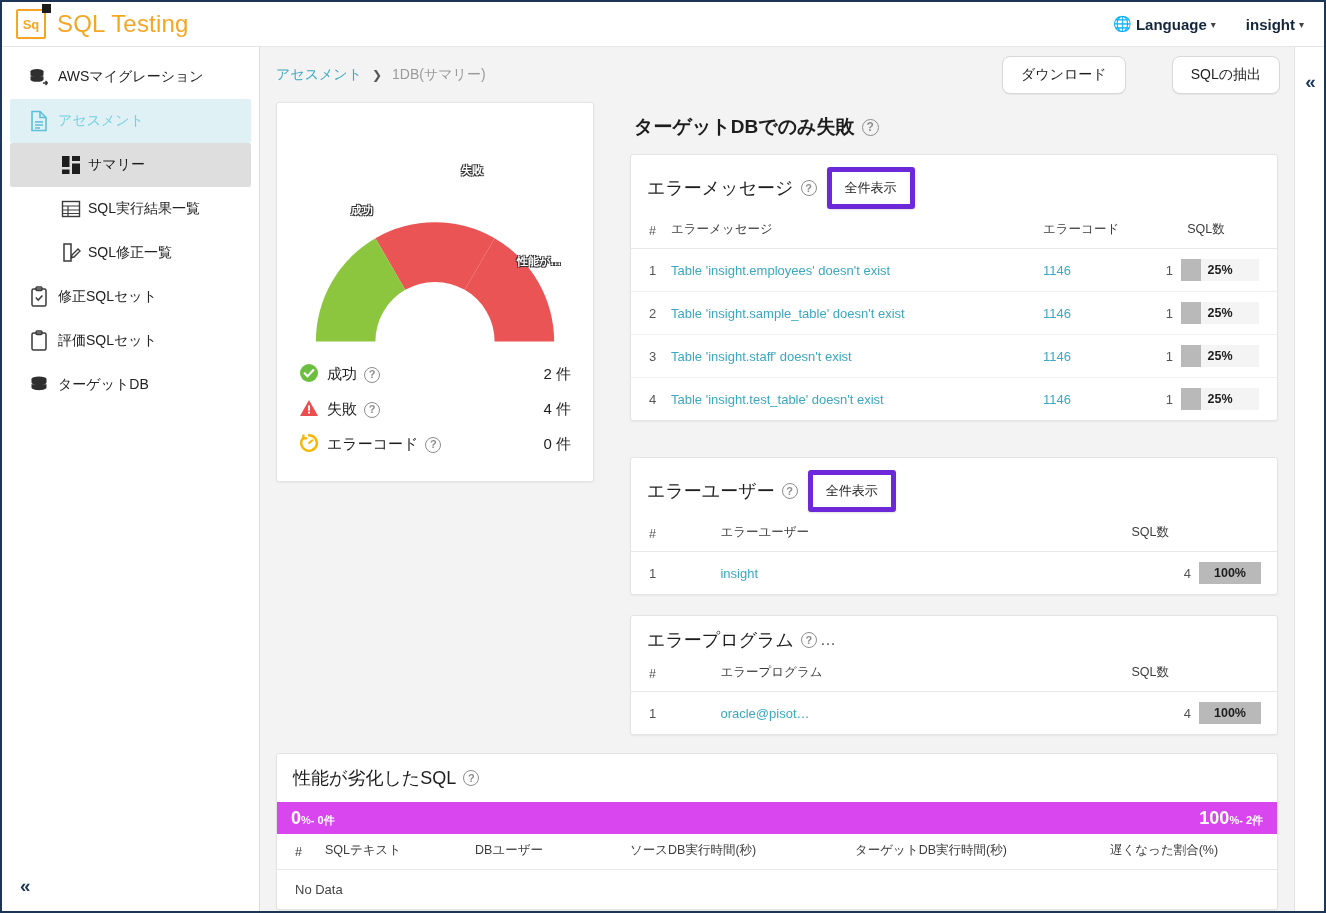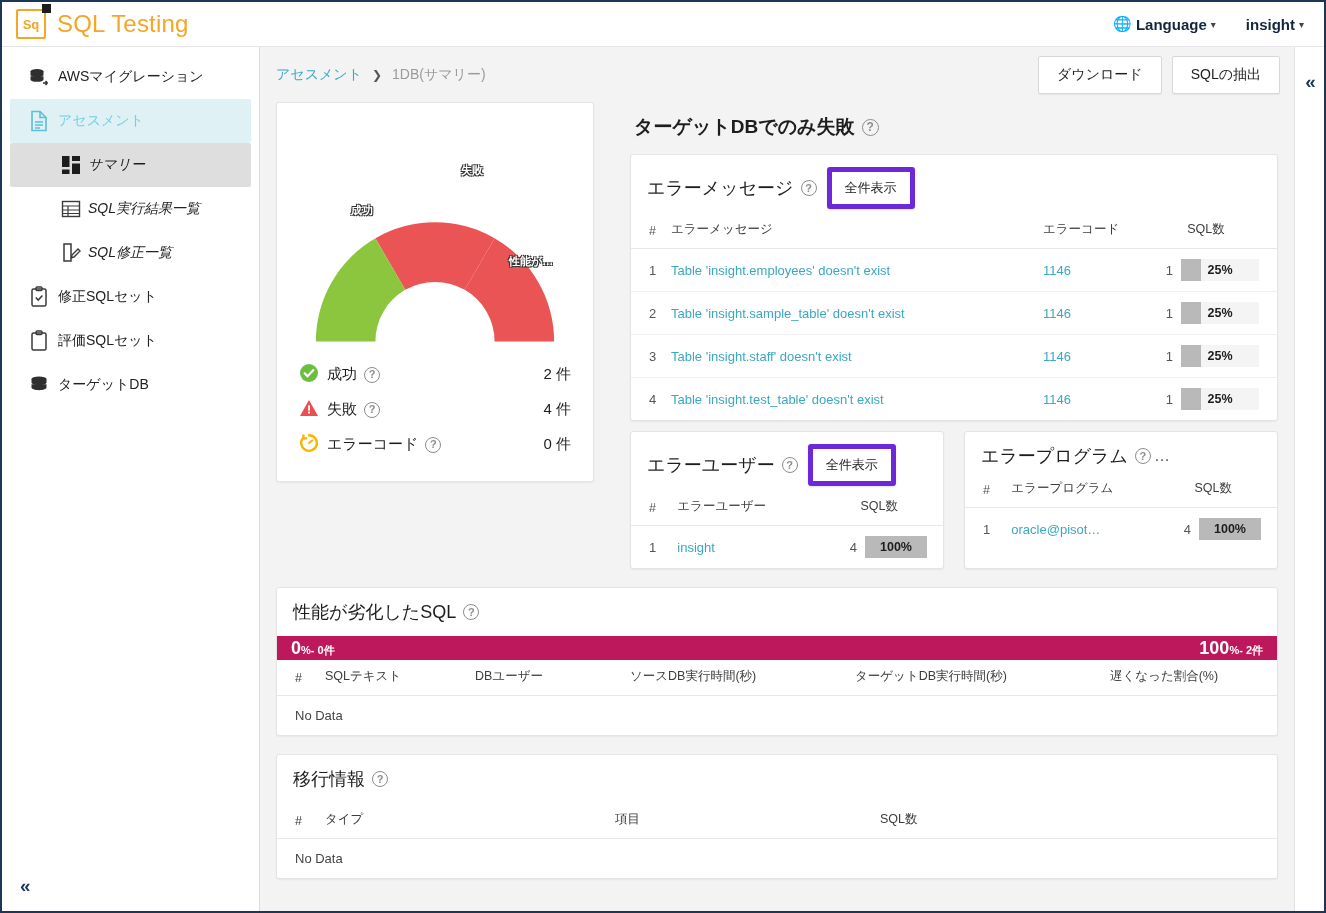--- a/index.html
+++ b/index.html
@@ -63,21 +63,21 @@
   .nav-item {
     display: flex; align-items: center;
     height: 44px; margin: 0 8px;
     padding-left: 10px;
     font-size: 14px; color: #222;
     cursor: pointer; border-radius: 2px;
   }
   .nav-item .ico { width: 38px; display: flex; align-items: center; justify-content: center; flex: 0 0 38px; }
   .nav-item.active-primary { background: #dff1f5; color: #76cfe3; }
   .nav-item.active-sub { background: #dedede; color: #1d1d1d; }
-  .nav-item.sub { padding-left: 44px; font-style: italic; }
+  .nav-item.sub { padding-left: 44px; }
   .nav-item.sub .ico { flex: 0 0 34px; width: 34px; }
   .nav-label { white-space: nowrap; }
   .collapse-bottom {
     position: absolute; left: 0; bottom: 0; width: 258px; height: 50px;
     display: flex; align-items: center; padding-left: 18px;
     cursor: pointer;
   }
   .chev { color: #1d3557; font-size: 19px; font-weight: 700; letter-spacing: -2px; }
 
   
@@ -97,24 +97,25 @@
     height: 55px; background: #f3f3f3;
     display: flex; align-items: center; padding: 0 14px 0 16px;
   }
   .crumbs { display: flex; align-items: center; gap: 10px; font-size: 14px; }
   .crumb-link { color: #3aa8c1; cursor: pointer; }
   .crumb-sep { color: #555; font-size: 12px; font-weight: 700; }
   .crumb-cur { color: #9a9a9a; }
   .topbar-actions { margin-left: auto; display: flex; gap: 10px; }
   .btn {
     background: #fff; border: 1px solid #d8d8d8;
-    border-radius: 2px; padding: 9px 18px;
+    border-radius: 8px; padding: 9px 18px;
     font-size: 14px; color: #1d1d1d; cursor: pointer;
     box-shadow: 0 1px 1px rgba(0,0,0,.06);
     white-space: nowrap;
+    margin-left: 36px;
   }
 
   .content { position: absolute; top: 55px; left: 0; right: 0; bottom: 0; padding: 0 16px; }
 
   .card {
     background: #fff; border: 1px solid #e4e4e4; border-radius: 3px;
     box-shadow: 0 1px 2px rgba(0,0,0,.05);
   }
 
   
@@ -184,27 +185,27 @@
     position: relative; width: 78px; height: 22px;
     background: #f4f4f4;
   }
   .bar-fill { position: absolute; left: 0; top: 0; bottom: 0; background: #b9b9b9; }
   .bar-text {
     position: absolute; inset: 0;
     display: flex; align-items: center; justify-content: center;
     font-size: 12.5px; font-weight: 700; color: #1d1d1d;
   }
 
-  .two-panels { display: flex; gap: 20px; margin-top: 10px; }
+  .two-panels { display: flex; gap: 20px; margin-top: 36px; flex-direction: column; }
   .two-panels .card { flex: 1; min-width: 0; }
 
   
   .bottom-card { margin-top: 18px; }
   .perf-bar {
-    height: 24px; background: #be185d;
+    height: 32px; background: #d946ef;
     display: flex; align-items: center; justify-content: space-between;
     padding: 0 14px; color: #fff;
   }
   .perf-big { font-size: 18px; font-weight: 700; }
   .perf-small { font-size: 11px; font-weight: 700; }
   .no-data { font-size: 13px; color: #444; padding: 12px 18px; }
 
   .sql-hdr-row th { padding-left: 0; }
 </style>
 </head>
@@ -355,21 +356,21 @@
 
               <path d="M 141 145 m 0 0 L 141 145 A 0 0 0 0 0 141 145 Z" fill="none"></path>
 
               <path d="M 201 41.0 A 120 120 0 0 1 261 145 L 201 145 A 60 60 0 0 0 171 93.0 Z" fill="#ea5455"></path>
               <path d="M 81 41.0 A 120 120 0 0 1 201 41.0 L 171 93.0 A 60 60 0 0 0 111 93.0 Z" fill="#ea5455"></path>
 
               <path d="M 21 145 A 120 120 0 0 1 81 41.0 L 111 93.0 A 60 60 0 0 0 81 145 Z" fill="#8cc63f"></path>
             </svg>
             <span class="gauge-label" style="left:56px; top:86px;">成功</span>
             <span class="gauge-label" style="left:166px; top:46px;">失敗</span>
-            <span class="gauge-label" style="left:214px; top:137px;">性能が…</span>
+            <span class="gauge-label" style="left:222px; top:137px;">性能が…</span>
           </div>
 
           <div class="legend">
             <div class="legend-row">
               <span>
                 <svg width="20" height="20" viewBox="0 0 20 20">
                   <circle cx="10" cy="10" r="9" fill="#6cbf3e"></circle>
                   <path d="M5.6 10.2l2.9 3 5.9-6.2" fill="none" stroke="#fff" stroke-width="2.1" stroke-linecap="round"></path>
                 </svg>
               </span>

